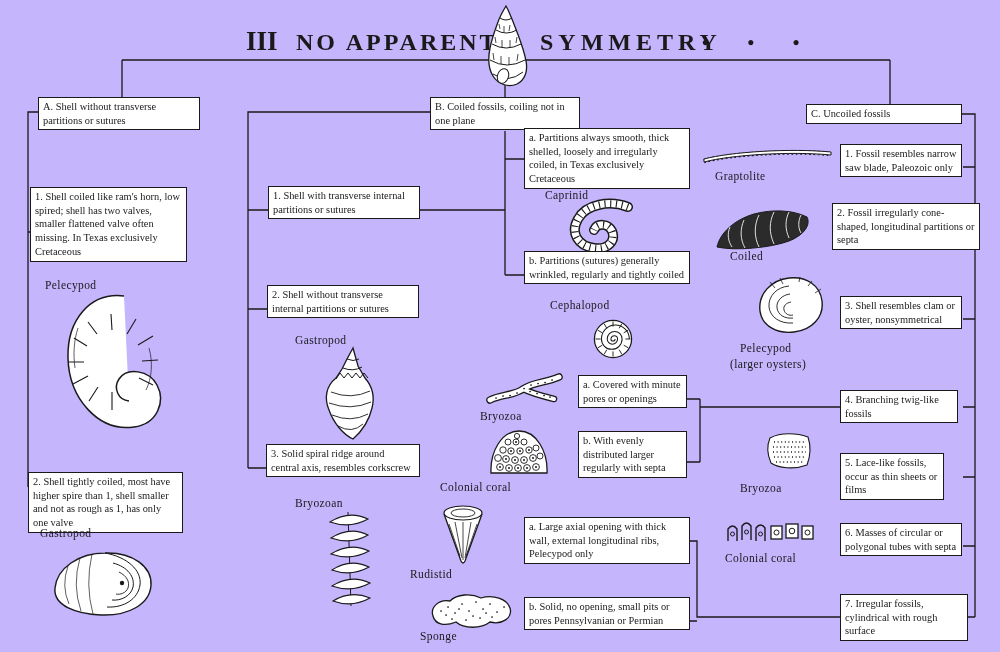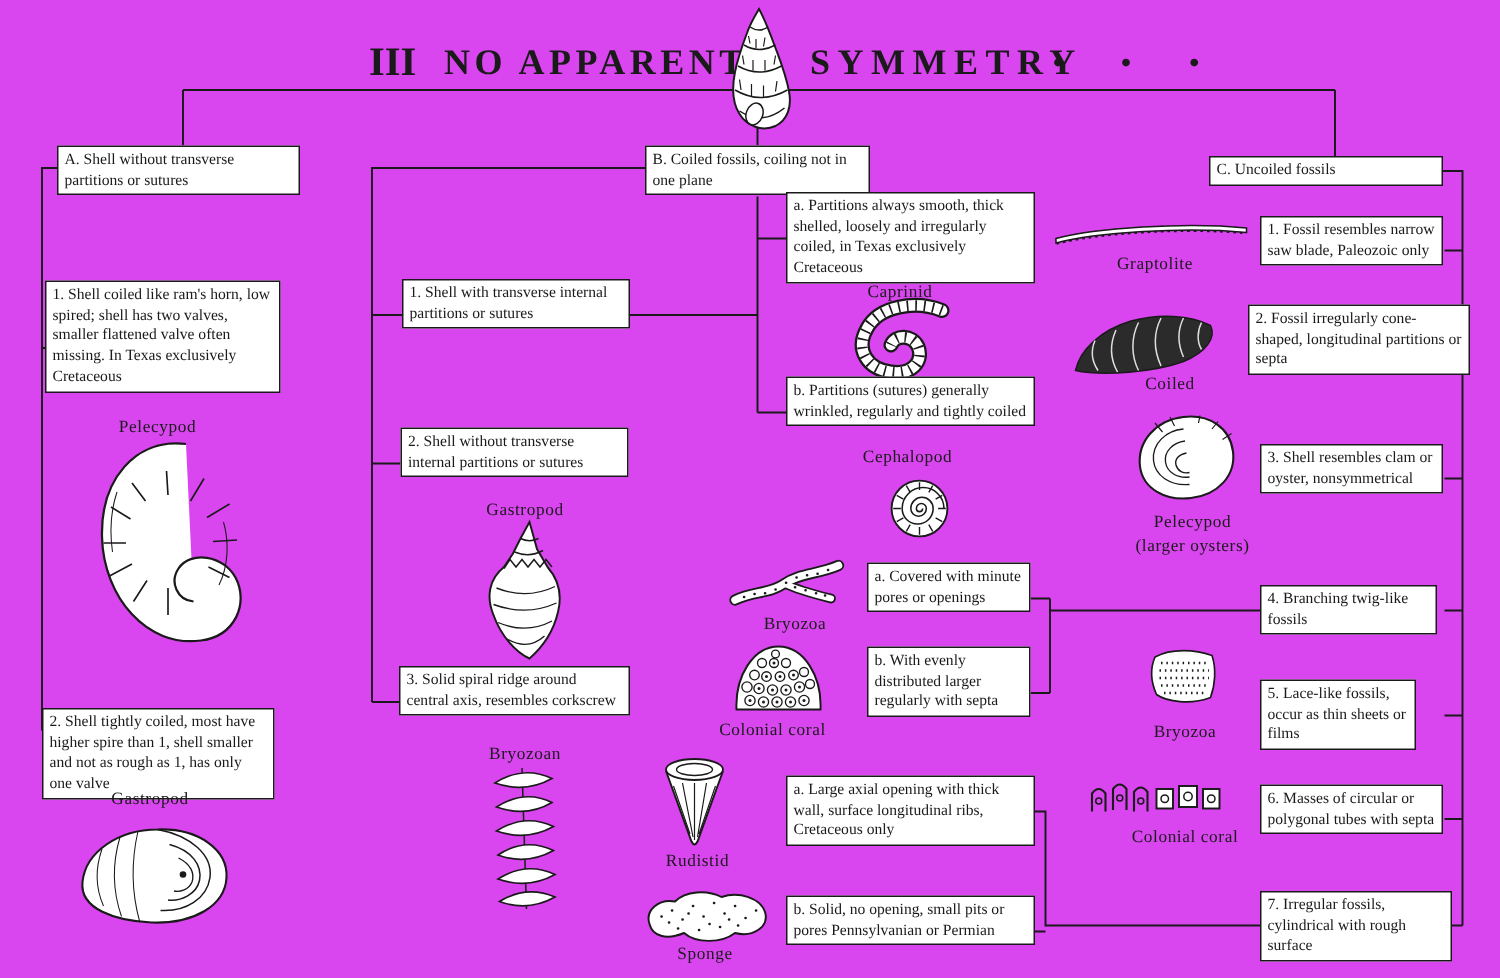--- a/index.html
+++ b/index.html
@@ -1,22 +1,22 @@
 <!DOCTYPE html>
 <html><head>
 <meta charset="utf-8">
 <style>
   *{margin:0;padding:0;box-sizing:border-box}
   html,body{background:#fff}
   body{width:1000px;height:652px;font-family:"Liberation Serif","DejaVu Serif",serif;color:#1a1a1a}
-  .stage{position:relative;width:1000px;height:652px;background:#d946ef;overflow:hidden}
+  .stage{position:relative;width:1000px;height:652px;background:#c4b5fd;overflow:hidden}
   .lines{position:absolute;left:0;top:0;z-index:1}
   .node{position:absolute;border:1.4px solid #1a1a1a;background:#fff;padding:2px 4px;
         font-size:10.4px;line-height:1.32;z-index:2}
-  .flabel{position:absolute;font-size:11.5px;text-align:center;letter-spacing:.4px;z-index:3;white-space:nowrap}
+  .flabel{position:absolute;font-size:11.5px;letter-spacing:.4px;z-index:3;white-space:nowrap}
   .illus{position:absolute;z-index:2}
   .title-num{position:absolute;font-size:27px;font-weight:bold;z-index:2}
   .title-text{position:absolute;font-size:24px;font-weight:bold;letter-spacing:3px;z-index:2}
   .title-text.r{letter-spacing:5px}
   .title-stars{position:absolute;font-size:19px;font-weight:bold;letter-spacing:17px;z-index:2}
 </style>
 </head>
 <body>
 
 <div class="stage">
@@ -158,21 +158,21 @@
   <div class="flabel" style="left:440px;top:481px;width:150px">Colonial coral</div>
   <div class="node" style="left:578px;top:431px;width:109px">b. With evenly distributed larger regularly with septa</div>
 
   <svg class="illus" style="left:437px;top:502px" width="52" height="64" viewBox="0 0 52 64">
     <path d="M7,12 L24,59 Q26,63 28,59 L45,12" fill="#fff" stroke="#1a1a1a" stroke-width="1.3"></path>
     <path d="M12,22 L23,54 M18,20 L25,56 M26,20 L26,58 M34,20 L28,56 M40,22 L29,54" stroke="#1a1a1a" stroke-width=".8" fill="none"></path>
     <ellipse cx="26" cy="11" rx="19" ry="7" fill="#fff" stroke="#1a1a1a" stroke-width="1.2"></ellipse>
     <ellipse cx="26" cy="11" rx="12" ry="4" fill="none" stroke="#1a1a1a" stroke-width=".9"></ellipse>
   </svg>
   <div class="flabel" style="left:410px;top:568px;width:110px">Rudistid</div>
-  <div class="node" style="left:524px;top:517px;width:166px">a. Large axial opening with thick wall, surface longitudinal ribs, Cretaceous only</div>
+  <div class="node" style="left:524px;top:517px;width:166px">a. Large axial opening with thick wall, external longitudinal ribs, Pelecypod only</div>
 
   <svg class="illus" style="left:426px;top:589px" width="88" height="42" viewBox="0 0 88 42">
     <path d="M7,27 C4,18 13,10 24,12 C31,5 45,4 55,9 C67,5 81,10 84,19 C87,29 76,36 64,33 C55,40 38,40 30,33 C18,38 9,35 7,27 Z" fill="#fff" stroke="#1a1a1a" stroke-width="1.3"></path>
     <path d="M15,22 h.1 M22,18 h.1 M29,24 h.1 M36,15 h.1 M43,22 h.1 M50,13 h.1 M57,20 h.1 M64,15 h.1 M71,23 h.1 M78,18 h.1 M26,30 h.1 M40,31 h.1 M54,29 h.1 M66,28 h.1 M20,26 h.1 M47,27 h.1 M60,24 h.1 M33,20 h.1" stroke="#1a1a1a" stroke-width="1.7" stroke-linecap="round" fill="none"></path>
   </svg>
   <div class="flabel" style="left:420px;top:630px;width:100px">Sponge</div>
   <div class="node" style="left:524px;top:597px;width:166px">b. Solid, no opening, small pits or pores Pennsylvanian or Permian</div>
 
   <svg class="illus" style="left:700px;top:145px" width="135" height="24" viewBox="0 0 135 24">
     <path d="M4,16 C30,9 90,5 131,9" stroke="#1a1a1a" stroke-width="4.5" fill="none" stroke-dasharray="1.8,2.6"></path>

